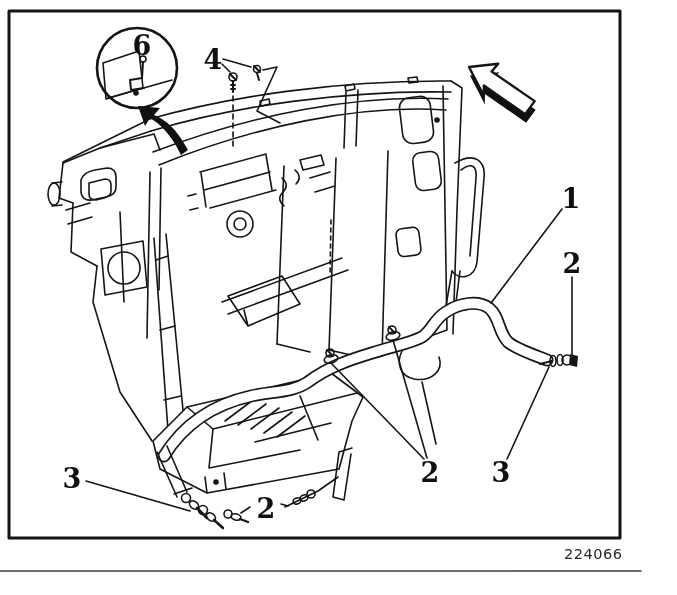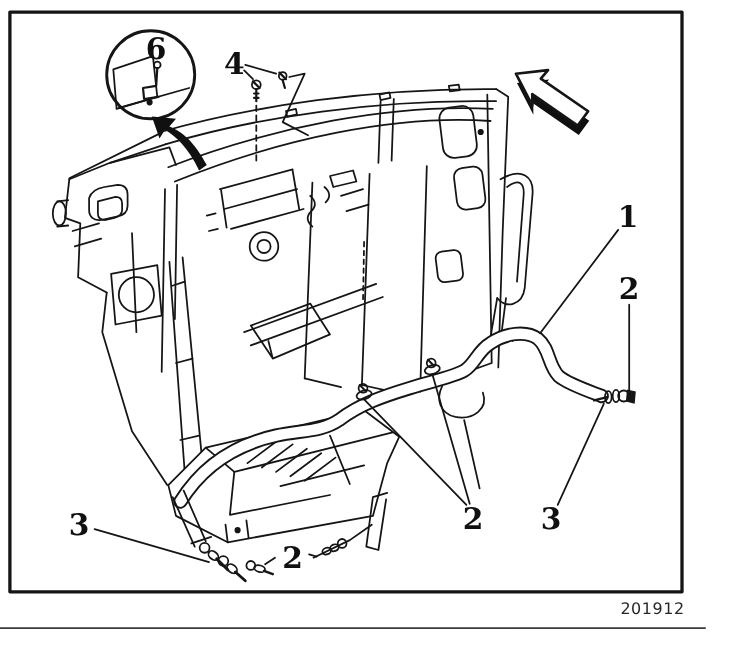--- a/index.html
+++ b/index.html
@@ -167,14 +167,14 @@
 
   <div class="callout" style="left:142px;top:45px">6</div>
   <div class="callout" style="left:213px;top:59px">4</div>
   <div class="callout" style="left:571px;top:198px">1</div>
   <div class="callout" style="left:572px;top:263px">2</div>
   <div class="callout" style="left:430px;top:472px">2</div>
   <div class="callout" style="left:266px;top:508px">2</div>
   <div class="callout" style="left:72px;top:478px">3</div>
   <div class="callout" style="left:501px;top:472px">3</div>
 
-  <div class="fignum">201912</div>
+  <div class="fignum">224066</div>
 </div>
 
 </body></html>

